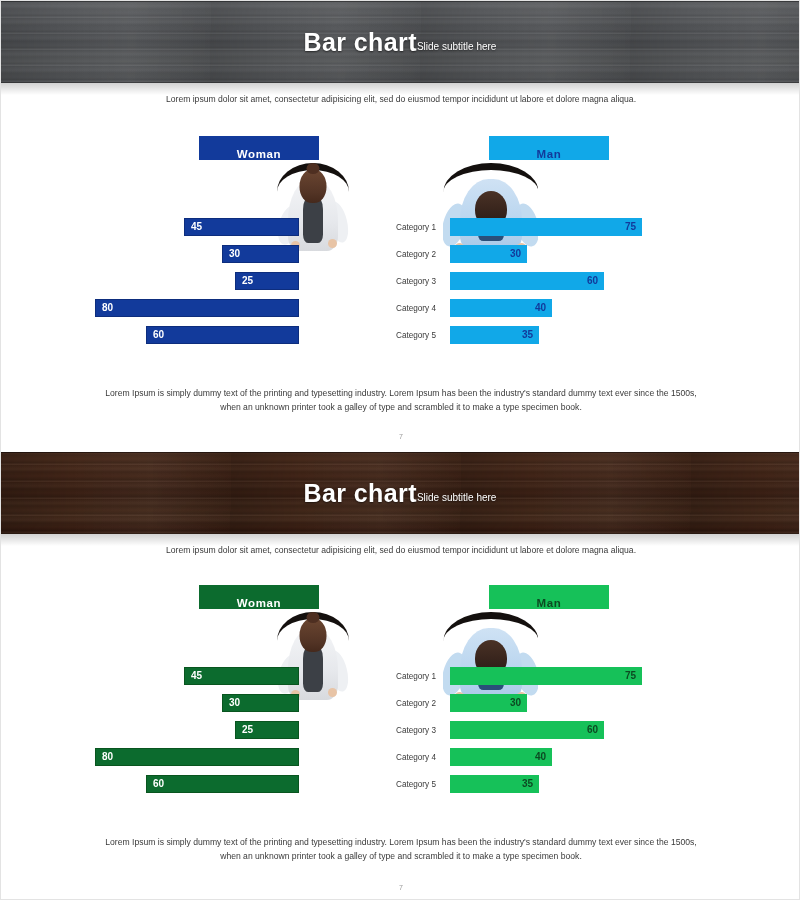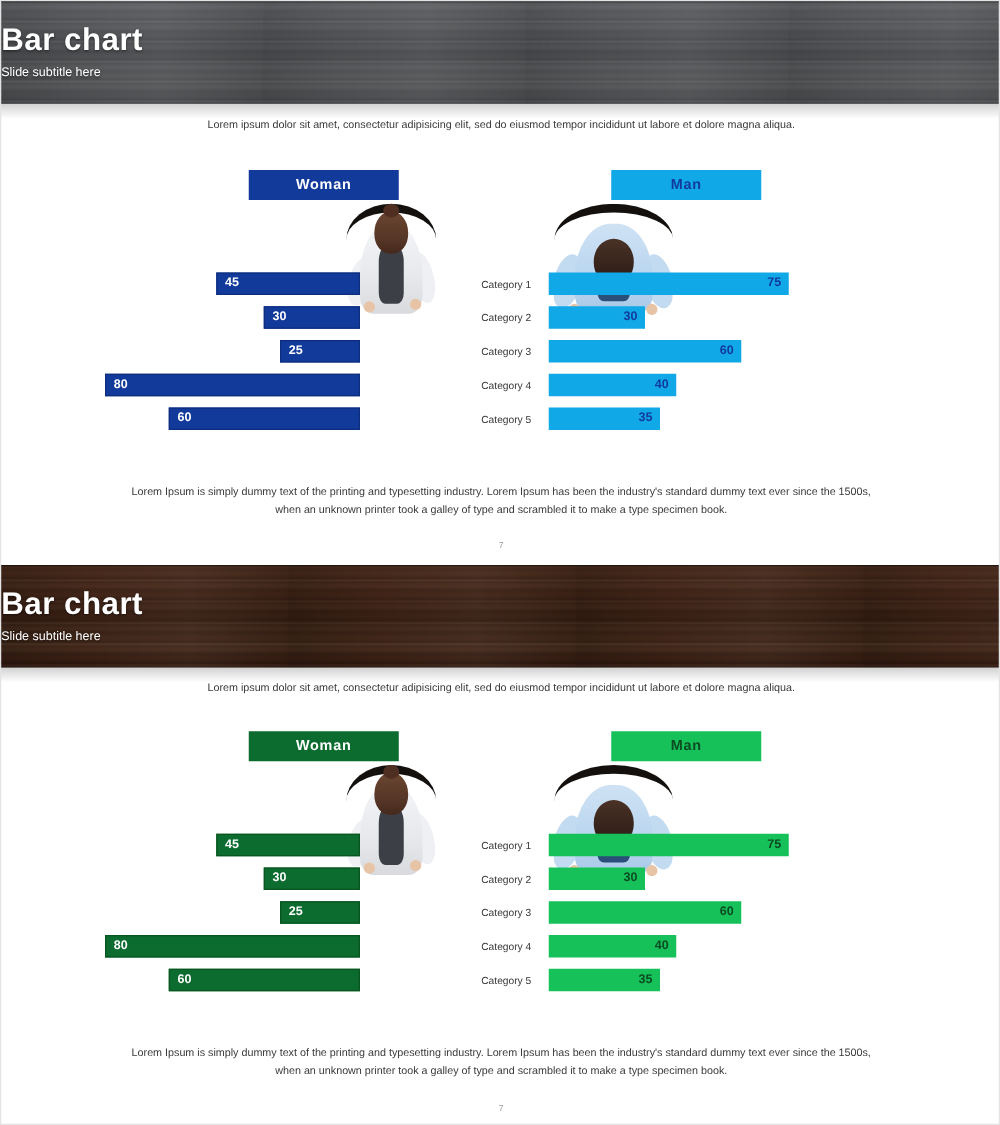--- a/index.html
+++ b/index.html
@@ -42,21 +42,21 @@
       repeating-linear-gradient(0deg,
         rgba(255,255,255,.04) 0px, rgba(255,255,255,.04) 1px,
         rgba(0,0,0,.16) 2px, rgba(0,0,0,.00) 6px, rgba(0,0,0,.12) 10px,
         rgba(255,255,255,.025) 13px, rgba(0,0,0,.09) 17px),
       repeating-linear-gradient(90.5deg,
         rgba(0,0,0,.16) 0px, rgba(0,0,0,0) 70px, rgba(255,255,255,.035) 150px, rgba(0,0,0,.10) 230px),
       linear-gradient(180deg,#4b2d1e 0%, #432618 25%, #3a2014 52%, #452a1b 78%, #33190f 100%);
   }
   .banner-inner {
     position:absolute; inset:0;
-    display:flex; flex-direction:column; justify-content:center;
+    display:flex; flex-direction:row; align-items:center; justify-content:center;
   }
   .banner-title {
     color:#ffffff; font-size:25px; font-weight:bold;
     letter-spacing:.4px; line-height:1;
     text-shadow:0 1px 2px rgba(0,0,0,.55);
   }
   .banner-subtitle {
     color:#ffffff; font-size:10px; font-weight:normal;
     margin-top:9px; line-height:1;
     text-shadow:0 1px 2px rgba(0,0,0,.5);
@@ -79,21 +79,21 @@
   .page-no {
     position:absolute; left:0; width:800px; text-align:center;
     font-size:7px; color:#9a9a9a;
   }
 
   
   .chart { position:absolute; left:0; width:800px; }
 
   .legend-box {
     position:absolute; height:24px; width:120px;
-    display:flex; align-items:center; justify-content:center;
+    display:flex; align-items:flex-end; justify-content:center;
     font-size:11.5px; font-weight:bold; letter-spacing:.6px;
   }
   .legend-left  { left:198px; }
   .legend-right { left:488px; }
   .photo-wrap { position:absolute; overflow:hidden; }
   .photo-woman { left:276px; top:25px; width:72px; height:92px; }
   .photo-man   { left:442px; top:25px; width:95px; height:92px; }
 
   
   .desk-arc {
@@ -132,21 +132,21 @@
   }
   .arm {
     position:absolute; border-radius:50%;
   }
   .arm-wl { left:2px;  top:44px; width:20px; height:40px; background:#eef0f3; transform:rotate(16deg); }
   .arm-wr { right:2px; top:40px; width:18px; height:42px; background:#eef0f3; transform:rotate(-14deg); }
   .arm-ml { left:0px;  top:42px; width:22px; height:44px; background:#c2dbf0; transform:rotate(14deg); }
   .arm-mr { right:0px; top:42px; width:22px; height:44px; background:#c2dbf0; transform:rotate(-14deg); }
   .hand { position:absolute; width:9px; height:9px; border-radius:50%; background:#e8c4a6; }
 
-  .bar-row { position:absolute; left:1px; width:728px; height:27px;padding-left:44px; }
+  .bar-row { position:absolute; left:12px; width:728px; height:27px;padding-left:44px; }
   .bar {
     position:absolute; top:4px; height:18px;
   }
   .bar-left  { right:442px; text-align:left; }
   .bar-right { left:437px;  text-align:right; }
   .bar-val {
     position:absolute; top:50%; transform:translateY(-50%);
     font-size:10px; font-weight:bold; line-height:1;
   }
   .bar-left  .bar-val { left:6px; }

